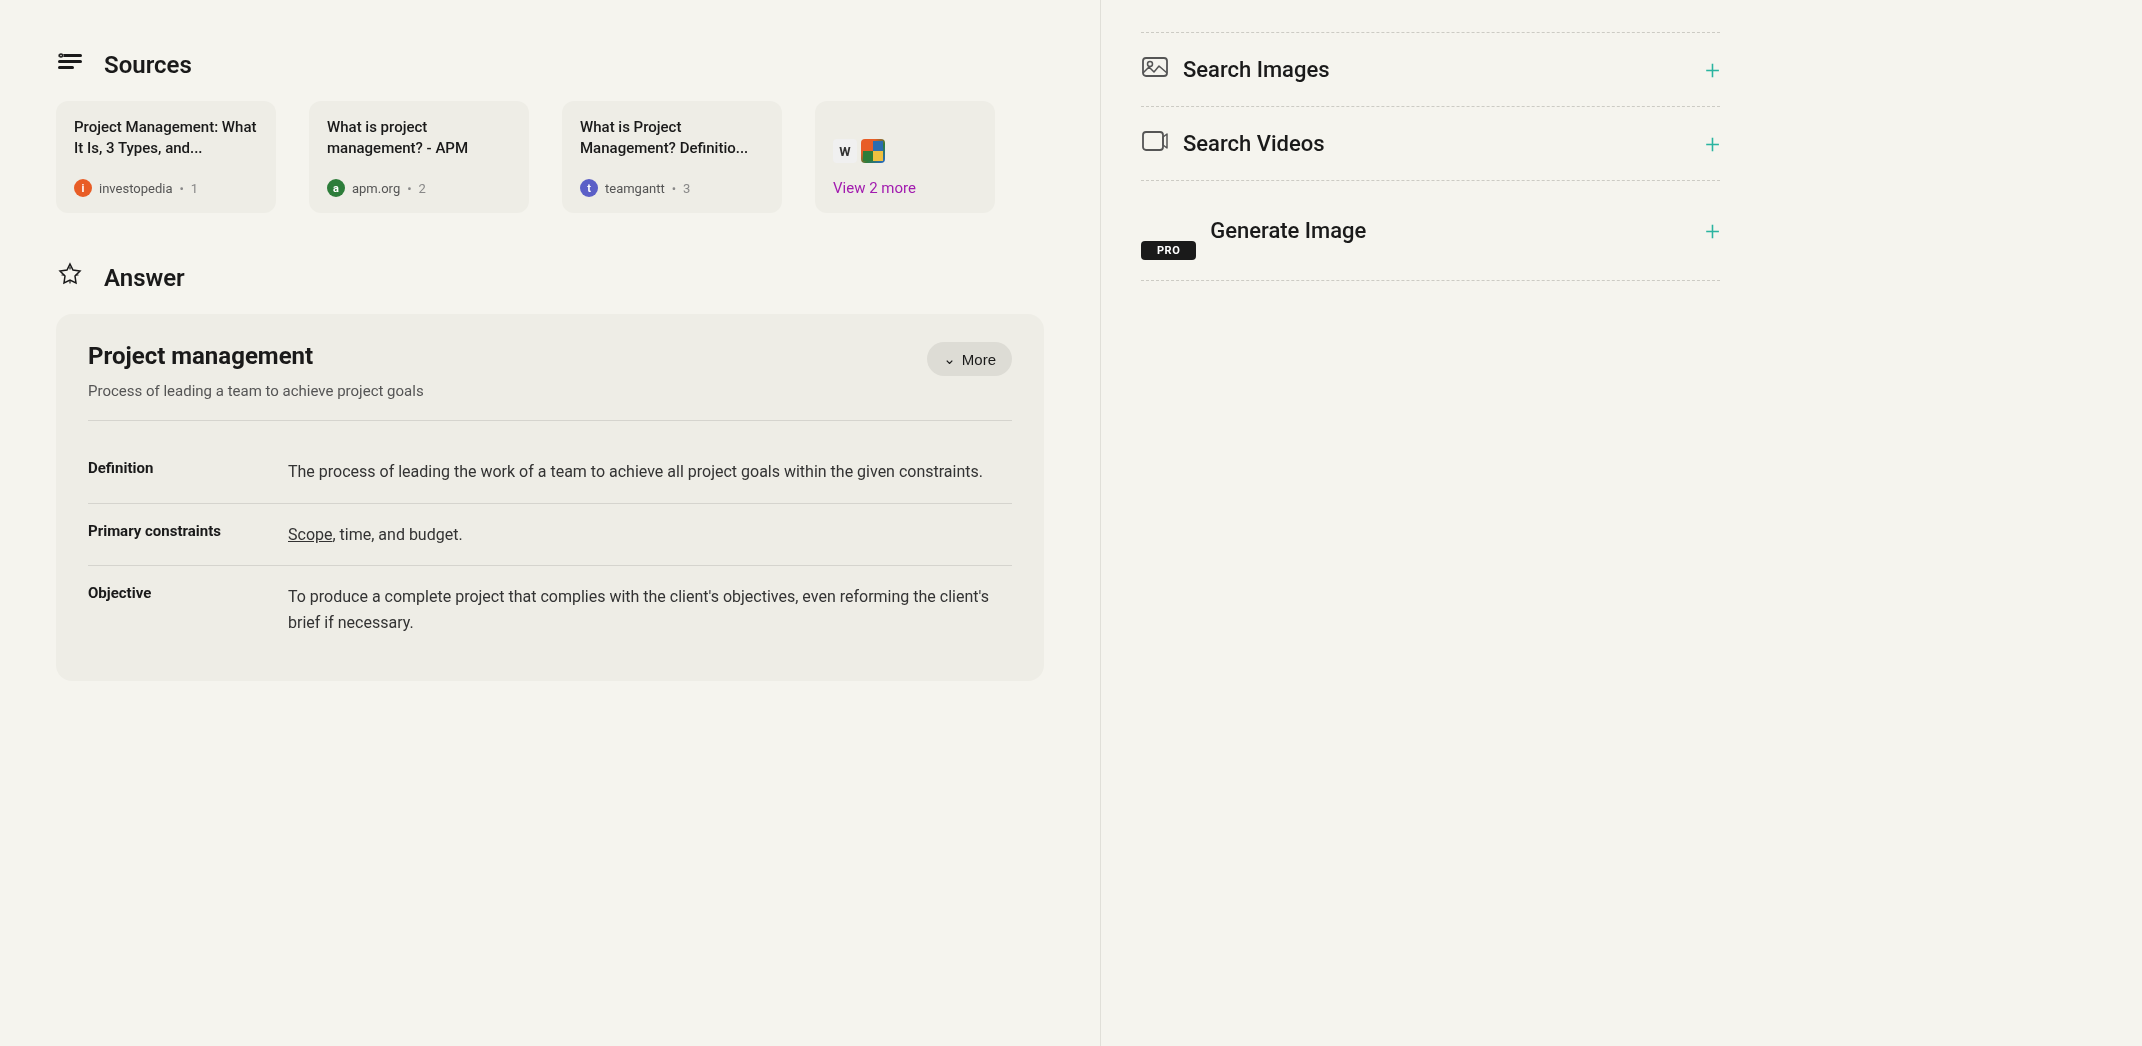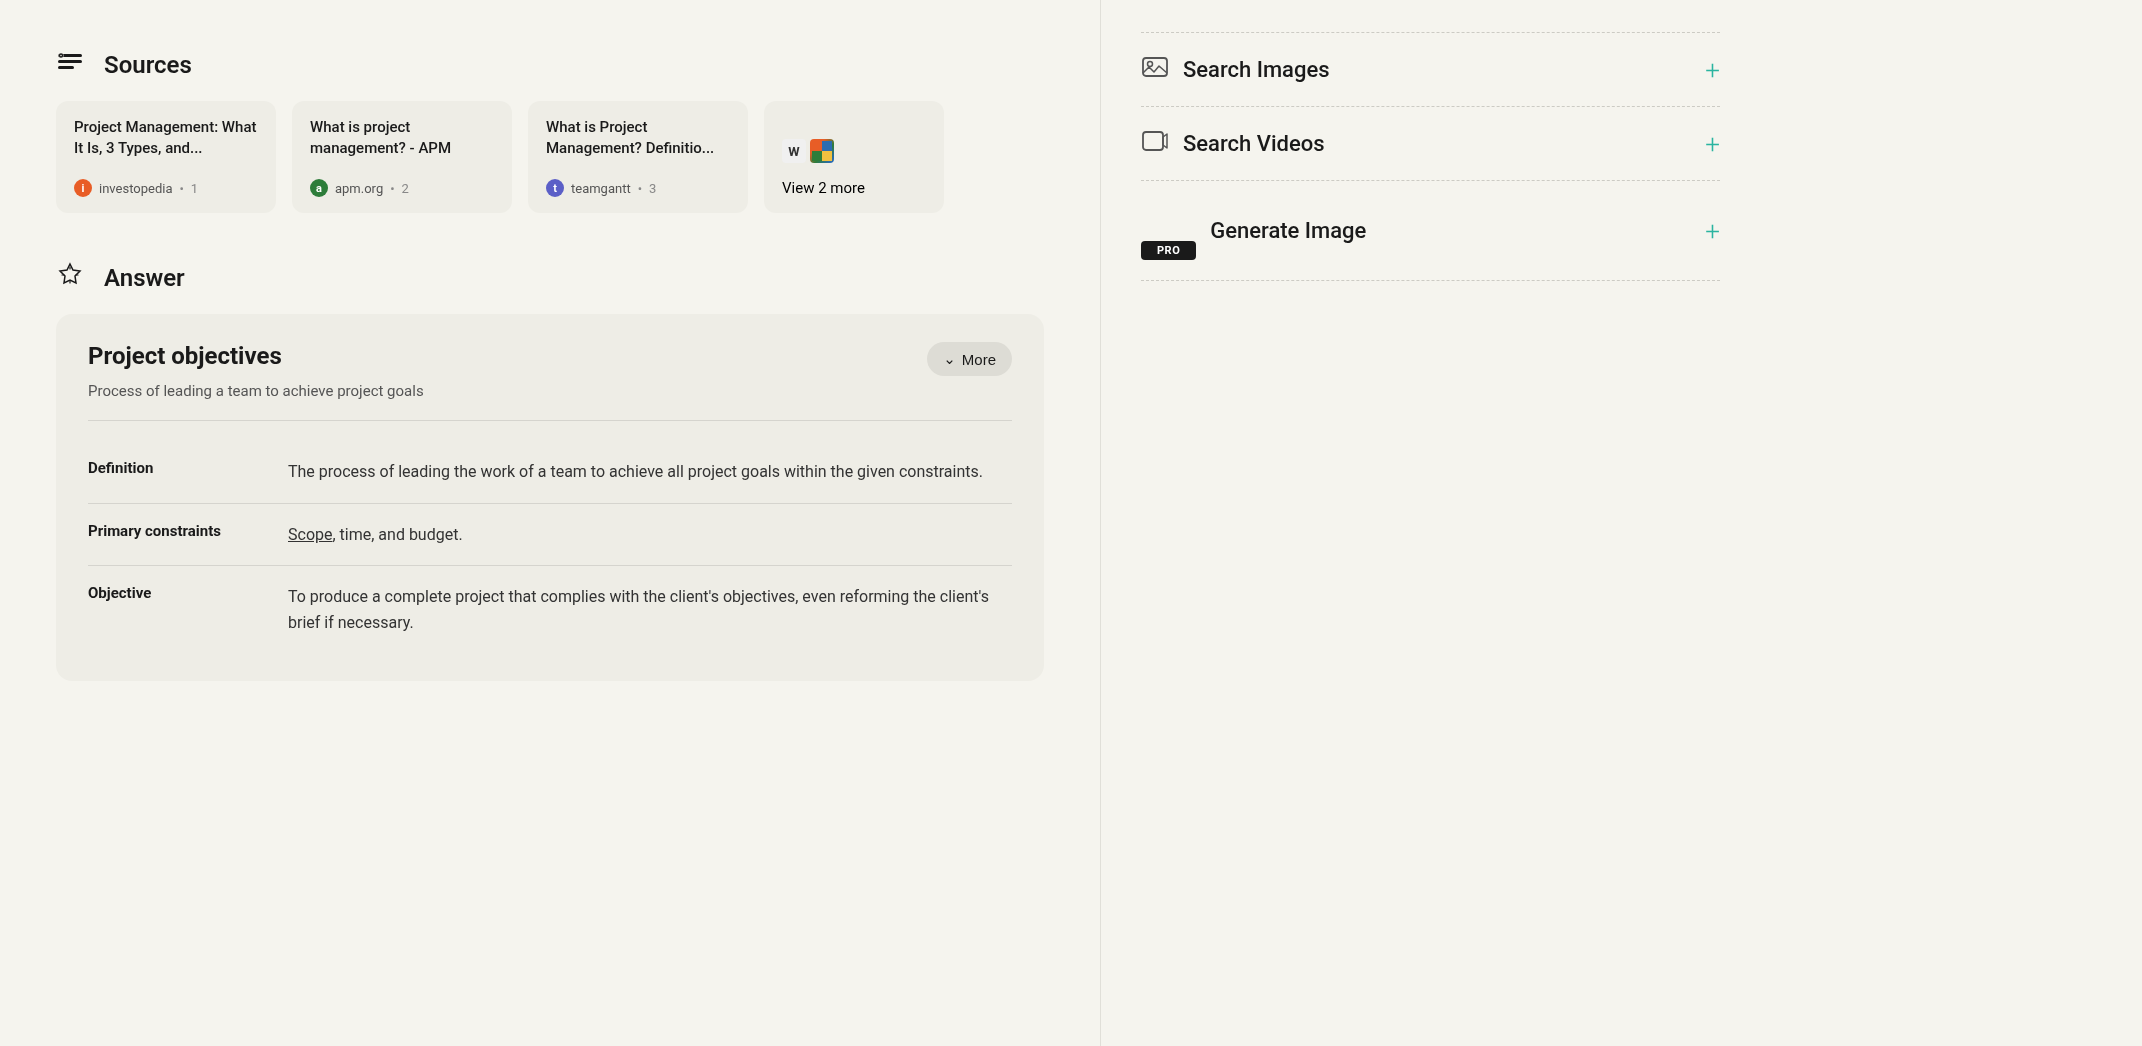--- a/index.html
+++ b/index.html
@@ -45,21 +45,21 @@
     }
 
     .section-title {
       font-size: 24px;
       font-weight: 600;
       color: #1a1a1a;
     }
 
     .sources-grid {
       display: flex;
-      gap: 16px;
+      gap: 33px;
       margin-bottom: 48px;
       flex-wrap: nowrap;
     }
 
     .source-card {
       background: #eeede6;
       border-radius: 12px;
       padding: 16px 18px;
       flex: 0 0 220px;
       cursor: pointer;
@@ -130,21 +130,21 @@
       background: #ccc;
       display: flex;
       align-items: center;
       justify-content: center;
       font-size: 11px;
       font-weight: bold;
     }
 
     .view-more-text {
       font-size: 15px;
-      color: #000000;
+      color: #a21caf;
       font-weight: 400;
     }
 
     .answer-section {
       margin-bottom: 32px;
     }
 
     .answer-card {
       background: #eeede6;
       border-radius: 16px;
@@ -361,21 +361,21 @@
         <svg width="28" height="28" viewBox="0 0 28 28" fill="none">
           <path d="M14 3 L17 9 L24 10 L19 15 L20 22 L14 19 L8 22 L9 15 L4 10 L11 9 Z" stroke="#1a1a1a" stroke-width="1.5" fill="none"></path>
           <path d="M14 6 L14 8 M14 20 L14 22 M6 14 L8 14 M20 14 L22 14" stroke="#1a1a1a" stroke-width="1.2" stroke-linecap="round"></path>
         </svg>
       </span>
       <span class="section-title">Answer</span>
     </div>
 
     <div class="answer-card">
       <div class="answer-card-header">
-        <h2 class="answer-card-title">Project objectives</h2>
+        <h2 class="answer-card-title">Project management</h2>
         <button class="more-button">
           <span>⌄</span>
           <span>More</span>
         </button>
       </div>
       <div class="answer-card-subtitle">Process of leading a team to achieve project goals</div>
       <hr class="answer-divider">
       <table class="answer-table">
         <tbody>
           <tr>

